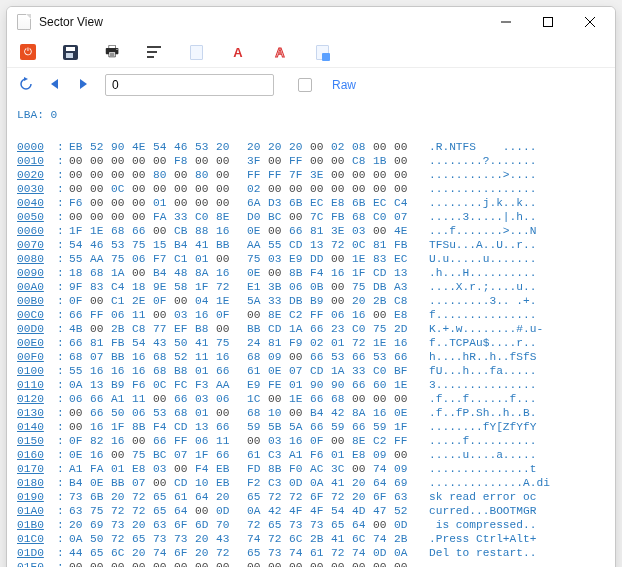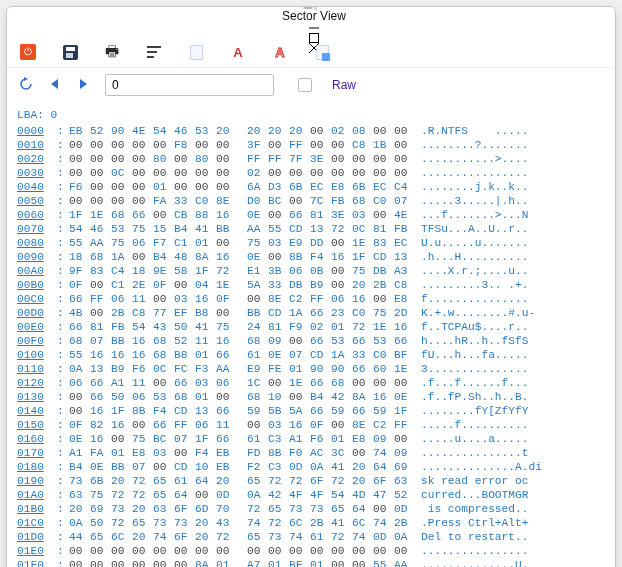--- a/index.html
+++ b/index.html
@@ -19,21 +19,20 @@
     border-radius: 6px;
     box-shadow: 0 4px 12px rgba(0,0,0,0.12);
     overflow: hidden;
   }
   .titlebar {
     display: flex;
     align-items: center;
     height: 30px;
     padding: 0 4px 0 10px;
     background: #fff;
-    flex-direction: column;
   }
   .titlebar .doc-icon {
     width: 14px; height: 16px;
     border: 1px solid #bcbcbc;
     border-radius: 1px;
     position: relative;
     margin-right: 8px;
     background: linear-gradient(#fff,#f7f7f7);
   }
   .titlebar .doc-icon::after {
@@ -82,38 +81,38 @@
     display:flex;align-items:center;gap:16px;padding:6px 12px;
   }
   .refresh,.arrow{font-size:14px;color:#2f6fd2;}
   .addr-input{
     flex:0 0 164px;height:22px;border:1px solid #c1c1c1;border-radius:2px;
     padding:2px 6px;font-size:12px;font-family:inherit;background:#fff;
   }
   .check{
     width:14px;height:14px;border:1px solid #b9b9b9;border-radius:2px;margin-left:8px;margin-right:4px;background:#fff;
   }
-  .raw-label{font-size:12px;color:#4c1d95;}
+  .raw-label{font-size:12px;color:#3b82f6;}
   .content{
     padding:6px 10px 10px 10px;
     font-family: Consolas, "Courier New", monospace;
     font-size:11.2px;
     line-height:14px;
     color:#4a4a4a;
     overflow:hidden;
   }
-  .lba{color:#2d7cc0;margin-bottom:2px;}
+  .lba{color:#2d7cc0;margin-bottom:18px;}
   .rows{white-space:pre;}
   .row{display:flex;}
   .offset{color:#2d7cc0;width:40px;text-decoration:underline;}
   .colon{color:#2d7cc0;width:12px;}
   .hexcell{width:21px;text-align:left;}
   .hexcell.blue{color:#2d7cc0;}
   .gap{width:10px;}
-  .ascii{color:#2d7cc0;margin-left:6px;}
+  .ascii{color:#2d7cc0;margin-left:14px;}
 </style>
 </head>
 <body>
 
 <div class="window">
   <div class="titlebar">
     <div class="doc-icon"></div>
     <div class="title">Sector View</div>
     <div class="win-btn">
       <svg width="10" height="10">

